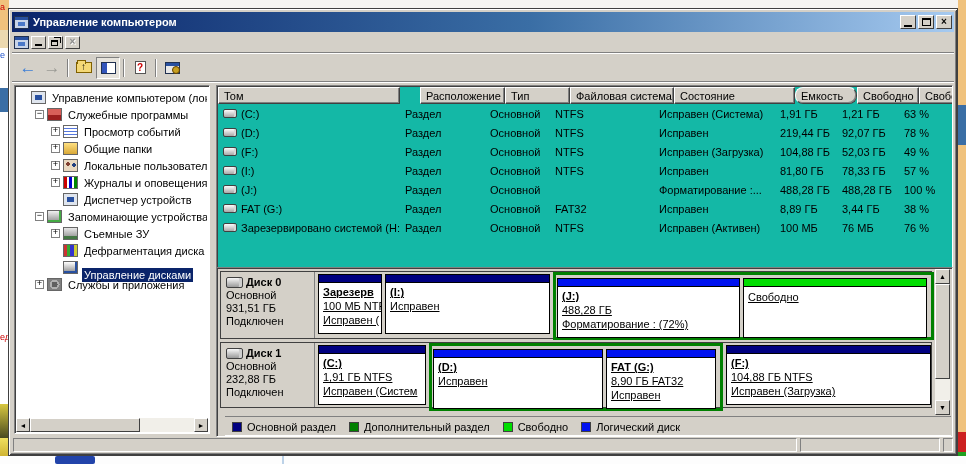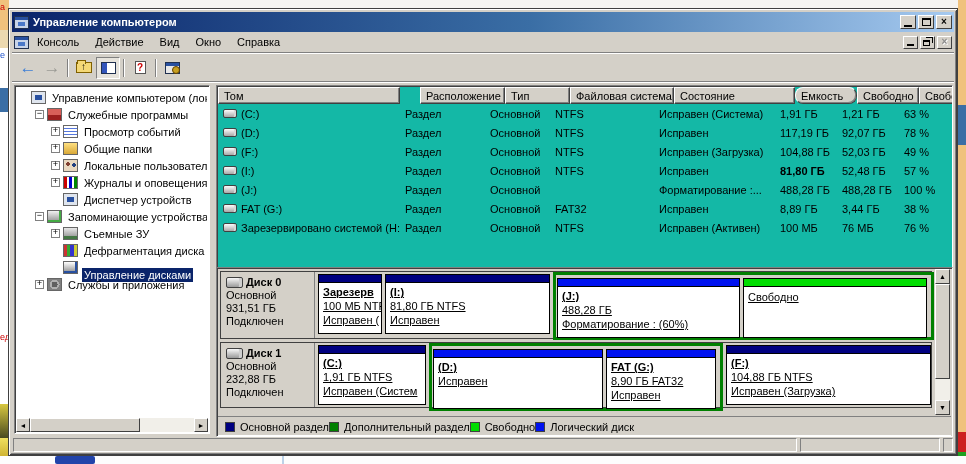--- a/index.html
+++ b/index.html
@@ -154,23 +154,23 @@
   .part .bar { height:8px; border-bottom:1px solid #000; }
   .bar-primary { background:#000080; }
   .bar-logical { background:#0012f0; }
   .bar-free    { background:#00dd00; }
   .part .pl { padding:1px 0 0 4px; line-height:13px; white-space:nowrap; }
   .part .pt { font-weight:bold; padding-top:3px; }
   .ext-group { display:flex; border:3px solid #008000; padding:1px; margin-right:3px;
     flex:none; height:68px; margin-top:-2px; align-items:flex-start; padding-top:3px; }
 
   
-  #legend { position:absolute; left:1px; right:1px; top:148px; height:20px;
+  #legend { position:absolute; left:8px; right:1px; top:148px; height:20px;
     border-top:1px solid #808080; box-shadow:0 -1px 0 #fff inset; display:flex;
-    align-items:center; padding-left:7px; gap:0; background:#D4D0C8; }
+    align-items:center; padding-left:7px; gap:13px; background:#D4D0C8; }
   .leg-item { display:flex; align-items:center; gap:5px; white-space:nowrap; }
   .leg-swatch { width:10px; height:10px; border:1px solid #404040; flex:none; }
 
   
   #statusbar { left:3px; right:3px; top:428px; height:16px; display:flex; gap:3px;
     padding:1px 1px 0 1px; }
   .sb-cell { border:1px solid; border-color:#808080 #fff #fff #808080; height:14px; }
 </style>
 </head>
 <body>
@@ -207,27 +207,20 @@
     <span class="winbtn" data-name="maximize-button">
         <span class="glyph-max" data-name="maximize-icon"></span>
       </span>
     <span class="winbtn" data-name="close-button">
         <span data-name="close-icon">×</span>
       </span>
   </div>
 
   <div class="abs" id="menubar" data-name="menu-bar">
     <span class="app-icon mdi-btn" data-name="mdi-child-icon"></span>
-    <span id="menu-items" style="display:flex;flex:1;" data-name="menu-items">
-        <span data-name="menu-item-0" class="menu-item">Консоль</span>
-        <span data-name="menu-item-1" class="menu-item">Действие</span>
-        <span data-name="menu-item-2" class="menu-item">Вид</span>
-        <span data-name="menu-item-3" class="menu-item">Окно</span>
-        <span data-name="menu-item-4" class="menu-item">Справка</span>
-      </span>
     <span class="winbtn" style="width:15px;height:13px;" data-name="mdi-minimize-button">
         <span class="glyph-min" style="margin-top:6px;width:7px;" data-name="mdi-minimize-icon"></span>
       </span>
     <span class="winbtn" style="width:15px;height:13px;" data-name="mdi-restore-button">
         <span class="glyph-restore" data-name="mdi-restore-icon"></span>
       </span>
     <span class="winbtn disabled" style="width:15px;height:13px;" data-name="mdi-close-button-disabled">
         <span data-name="mdi-close-icon">×</span>
       </span>
   </div>
@@ -384,21 +377,21 @@
           <span data-name="volume-cell" class="lcell" style="width: 65px;">
             <span data-name="volume-cell-text">Основной</span>
           </span>
           <span data-name="volume-cell" class="lcell" style="width: 104px;">
             <span data-name="volume-cell-text">NTFS</span>
           </span>
           <span data-name="volume-cell" class="lcell" style="width: 121px;">
             <span data-name="volume-cell-text">Исправен</span>
           </span>
           <span data-name="volume-cell" class="lcell" style="width: 62px;">
-            <span data-name="volume-cell-text">117,19 ГБ</span>
+            <span data-name="volume-cell-text">219,44 ГБ</span>
           </span>
           <span data-name="volume-cell" class="lcell" style="width: 62px;">
             <span data-name="volume-cell-text">92,07 ГБ</span>
           </span>
           <span data-name="volume-cell" class="lcell" style="width: 56px;">
             <span data-name="volume-cell-text">78 %</span>
           </span>
         </div>
         <div data-name="volume-row" class="lrow">
           <span data-name="volume-cell" class="lcell" style="width: 182px;">
@@ -437,25 +430,25 @@
           </span>
           <span data-name="volume-cell" class="lcell" style="width: 65px;">
             <span data-name="volume-cell-text">Основной</span>
           </span>
           <span data-name="volume-cell" class="lcell" style="width: 104px;">
             <span data-name="volume-cell-text">NTFS</span>
           </span>
           <span data-name="volume-cell" class="lcell" style="width: 121px;">
             <span data-name="volume-cell-text">Исправен</span>
           </span>
-          <span data-name="volume-cell" class="lcell" style="width: 62px; font-weight: bold;">
+          <span data-name="volume-cell" class="lcell" style="width: 62px;">
             <span data-name="volume-cell-text">81,80 ГБ</span>
           </span>
           <span data-name="volume-cell" class="lcell" style="width: 62px;">
-            <span data-name="volume-cell-text">52,48 ГБ</span>
+            <span data-name="volume-cell-text">78,33 ГБ</span>
           </span>
           <span data-name="volume-cell" class="lcell" style="width: 56px;">
             <span data-name="volume-cell-text">57 %</span>
           </span>
         </div>
         <div data-name="volume-row" class="lrow">
           <span data-name="volume-cell" class="lcell" style="width: 182px;">
             <span data-name="drive-icon" class="vol-icon"></span>
             <span data-name="volume-cell-text">(J:)</span>
           </span>
@@ -563,29 +556,28 @@
           <div data-name="partition-strip" class="parts">
             <div data-name="partition-Зарезерв" class="part" style="width: 64px;">
               <div data-name="partition-color-bar" class="bar bar-primary"></div>
               <div data-name="partition-title" class="pl pt">Зарезерв</div>
               <div data-name="partition-size" class="pl">100 МБ NTF</div>
               <div data-name="partition-status" class="pl">Исправен (</div>
             </div>
             <div data-name="partition-(I:)" class="part" style="width: 165px;">
               <div data-name="partition-color-bar" class="bar bar-primary"></div>
               <div data-name="partition-title" class="pl pt">(I:)</div>
-              <div data-name="partition-size" class="pl">81,80 ГБ NTFS</div>
               <div data-name="partition-status" class="pl">Исправен</div>
             </div>
             <div data-name="extended-partition-group" class="ext-group">
               <div data-name="partition-(J:)" class="part" style="width: 183px;">
                 <div data-name="partition-color-bar" class="bar bar-logical"></div>
                 <div data-name="partition-title" class="pl pt">(J:)</div>
                 <div data-name="partition-size" class="pl">488,28 ГБ</div>
-                <div data-name="partition-status" class="pl">Форматирование : (60%)</div>
+                <div data-name="partition-status" class="pl">Форматирование : (72%)</div>
               </div>
               <div data-name="partition-free-space" class="part" style="width: 184px;">
                 <div data-name="partition-color-bar" class="bar bar-free"></div>
                 <div data-name="partition-title" class="pl pt"></div>
                 <div data-name="partition-status" class="pl">Свободно</div>
               </div>
             </div>
           </div>
         </div>
         <div data-name="disk-row" class="disk-row" style="top: 73px; height: 66px;">

